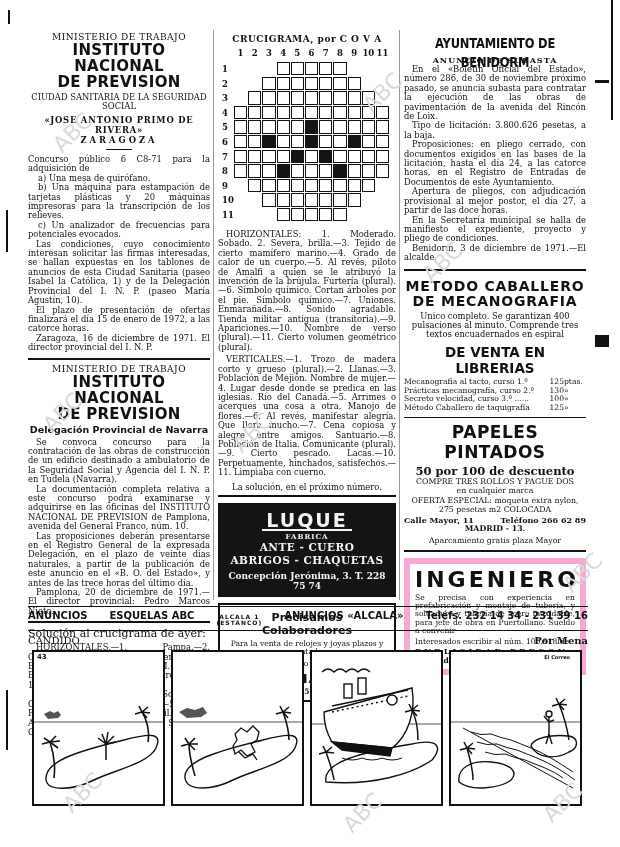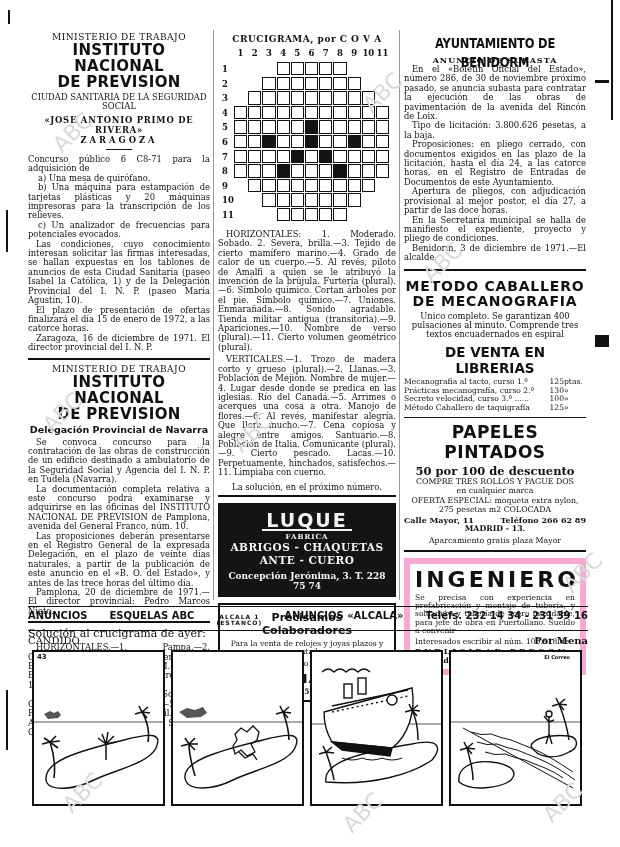--- a/index.html
+++ b/index.html
@@ -249,40 +249,40 @@
         <div class="cell" style="left: 115.4px; top: 160px;"></div>
       </div>
     <p class="body indent" style="margin-top:2px;">HORIZONTALES: 1. Moderado. Sobado. 2. Severa, brilla.—3. Tejido de cierto mamífero marino.—4. Grado de calor de un cuerpo.—5. Al revés, piloto de Amalfi a quien se le atribuyó la invención de la brújula. Furtería (plural).—6. Símbolo químico. Cortan árboles por el pie. Símbolo químico.—7. Uniones. Enmarañada.—8. Sonido agradable. Tienda militar antigua (transitoria).—9. Apariciones.—10. Nombre de verso (plural).—11. Cierto volumen geométrico (plural).</p>
     <p class="body indent" style="margin-top:3px;">VERTICALES.—1. Trozo de madera corto y grueso (plural).—2. Llanas.—3. Población de Mejión. Nombre de mujer.—4. Lugar desde donde se predica en las iglesias. Río del Canadá.—5. Arrimes o acerques una cosa a otra. Manojo de flores.—6. Al revés, manifestar alegría. Que llora mucho.—7. Cena copiosa y alegre entre amigos. Santuario.—8. Población de Italia. Comunicante (plural).—9. Cierto pescado. Lacas.—10. Perpetuamente, hinchados, satisfechos.—11. Limpiaba con cuerno.</p>
     <div class="center" style="font-size:8.4px;margin-top:4px;">La solución, en el próximo número.</div>
   </section>
   <div class="rule" style="margin-top:3px;"></div>
   <section class="luque">
     <div class="brand">LUQUE</div>
     <div class="fab">FABRICA</div>
+    <div class="l1">ANTE - CUERO</div>
     <div class="l1">ABRIGOS - CHAQUETAS</div>
-    <div class="l1">ANTE - CUERO</div>
     <div class="addr">Concepción Jerónima, 3. T. 228 75 74</div>
   </section>
   <section class="colab">
     <div class="ttl">Precisamos Colaboradores</div>
     <div class="t">Para la venta de relojes y joyas plazos y contado</div>
     <div class="t">Solicite catálogo y condiciones a</div>
     <div class="big">INDUSTRIAL SUIZA</div>
     <div class="apt">Apartado 85 - ZAMORA</div>
   </section>
 </div>
 
 <div id="col3" class="col">
   <section>
     <div class="ayto">AYUNTAMIENTO DE BENIDORM</div>
     <div class="small-caps center" style="margin-top:3px;">ANUNCIO DE SUBASTA</div>
     <p class="body indent">En el «Boletín Oficial del Estado», número 286, de 30 de noviembre próximo pasado, se anuncia subasta para contratar la ejecución de las obras de pavimentación de la avenida del Rincón de Loix.</p>
     <p class="body indent">Tipo de licitación: 3.800.626 pesetas, a la baja.</p>
-    <p class="body indent">Proposiciones: en pliego cerrado, con documentos exigidos en las plazo de la licitación, hasta el día 24, a las catorce horas, en el Registro de Entradas de Documentos de este Ayuntamiento.</p>
+    <p class="body indent">Proposiciones: en pliego cerrado, con documentos exigidos en las bases de la licitación, hasta el día 24, a las catorce horas, en el Registro de Entradas de Documentos de este Ayuntamiento.</p>
     <p class="body indent">Apertura de pliegos, con adjudicación provisional al mejor postor, el día 27, a partir de las doce horas.</p>
     <p class="body indent">En la Secretaría municipal se halla de manifiesto el expediente, proyecto y pliego de condiciones.</p>
     <p class="body indent">Benidorm, 3 de diciembre de 1971.—El alcalde.</p>
   </section>
   <div class="rule" style="margin-top:6px;"></div>
   <section>
     <div class="metodo">METODO CABALLERO</div>
     <div class="metodo" style="margin-top:0;">DE MECANOGRAFIA</div>
     <p class="body center" style="text-align:center;margin-top:3px;">Unico completo. Se garantizan 400 pulsaciones al minuto. Comprende tres textos encuadernados en espiral</p>
     <div class="venta">DE VENTA EN LIBRERIAS</div>

